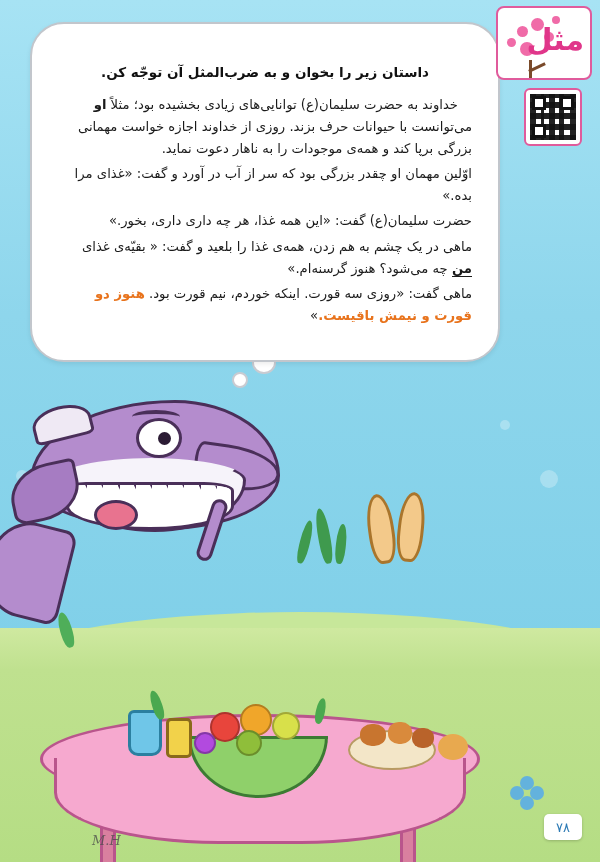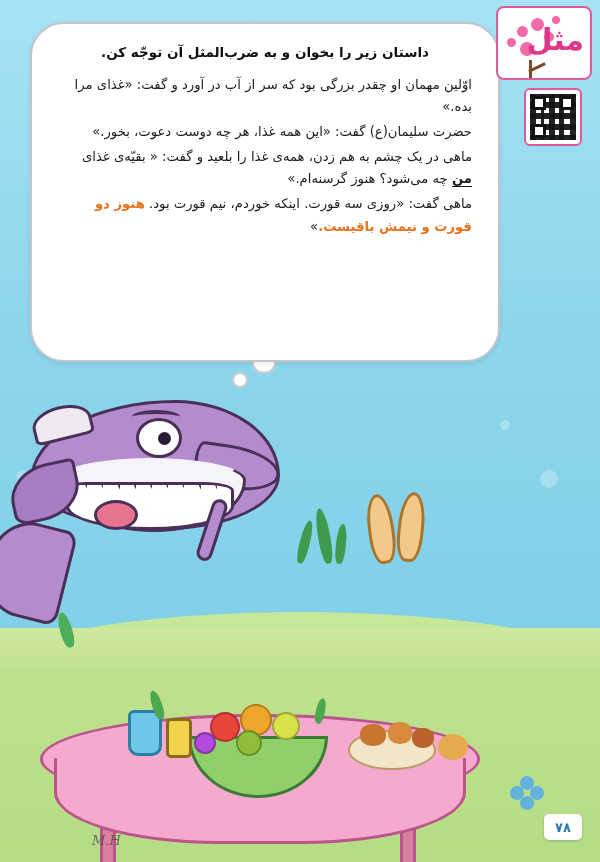--- a/index.html
+++ b/index.html
@@ -109,21 +109,21 @@
   
   .balloon {
     position: absolute; left: 30px; top: 22px; width: 470px; height: 340px;
     background: #ffffff;
     border: 2px solid #c2c6cc;
     border-radius: 34px;
     box-shadow: 0 2px 5px rgba(0,0,0,.08);
   }
   .balloon-inner {
     position: absolute; inset: 0;
-    padding: 18px 26px 18px 26px;
+    padding: 38px 26px 18px 26px;
     direction: rtl; text-align: right;
   }
   .prompt {
     font-weight: bold; font-size: 13.5px; color: #111;
     text-align: center; margin: 0 0 10px 0; line-height: 1.6;
   }
   .story p {
     margin: 0 0 3px 0;
     font-size: 13.2px; line-height: 1.68; color: #1a1a1a;
   }
@@ -213,21 +213,21 @@
   .ear {
     position: absolute; width: 26px; height: 70px; background: #f3c98a;
     border: 3px solid #a9752c; border-radius: 50% 50% 40% 40%;
   }
 
   
   .page-num {
     position: absolute; right: 18px; bottom: 22px; width: 38px; height: 26px;
     background: #ffffff; border-radius: 5px;
     display: flex; align-items: center; justify-content: center;
-    font-size: 13px; color: #2e7bb5; font-weight: bold;
+    font-size: 13px; color: #2e7bb5; font-weight: normal;
     box-shadow: 0 1px 3px rgba(0,0,0,.2);
     margin-top: 48px;
   }
   .flower-mark {
     position: absolute; right: 56px; bottom: 52px; width: 34px; height: 34px;
   }
   .petal { position: absolute; width: 14px; height: 14px; background: #63b2dd; border-radius: 50%; }
   .signature {
     position: absolute; left: 92px; bottom: 14px;
     font-size: 13px; color: #4a4a4a; opacity: .75;
@@ -284,22 +284,23 @@
     <div class="fish-arm"></div>
   </div>
 
   <div class="tb" style="left:232px; top:372px; width:16px; height:16px;"></div>
   <div class="tb" style="left:252px; top:352px; width:24px; height:22px;"></div>
 
   <div class="balloon">
     <div class="balloon-inner">
       <div class="prompt">داستان زیر را بخوان و به ضرب‌المثل آن توجّه کن.</div>
       <div class="story">
+        <p class="ind">خداوند به حضرت سلیمان(ع) توانایی‌های زیادی بخشیده بود؛ مثلاً <b>او</b> می‌توانست با حیوانات حرف بزند. روزی از خداوند اجازه خواست مهمانی بزرگی برپا کند و همه‌ی موجودات را به ناهار دعوت نماید.</p>
         <p>اوّلین مهمان او چقدر بزرگی بود که سر از آب در آورد و گفت: «غذای مرا بده.»</p>
-        <p>حضرت سلیمان(ع) گفت: «این همه غذا، هر چه دوست دعوت، بخور.»</p>
+        <p>حضرت سلیمان(ع) گفت: «این همه غذا، هر چه داری داری، بخور.»</p>
         <p>ماهی در یک چشم به هم زدن، همه‌ی غذا را بلعید و گفت: « بقیّه‌ی غذای <span class="ul">من</span> چه می‌شود؟ هنوز گرسنه‌ام.»</p>
         <p>ماهی گفت: «روزی سه قورت. اینکه خوردم، نیم قورت بود. <span class="orange">هنوز دو قورت و نیمش باقیست.</span>»</p>
       </div>
     </div>
   </div>
 
   <div class="logo-card">
     <div class="branch" style="right:58px; top:52px; width:3px; height:20px;"></div>
     <div class="branch" style="right:44px; top:58px; width:18px; height:3px; transform:rotate(-25deg);"></div>
     <div class="blossom" style="right:46px; top:10px; width:13px; height:13px;"></div>

